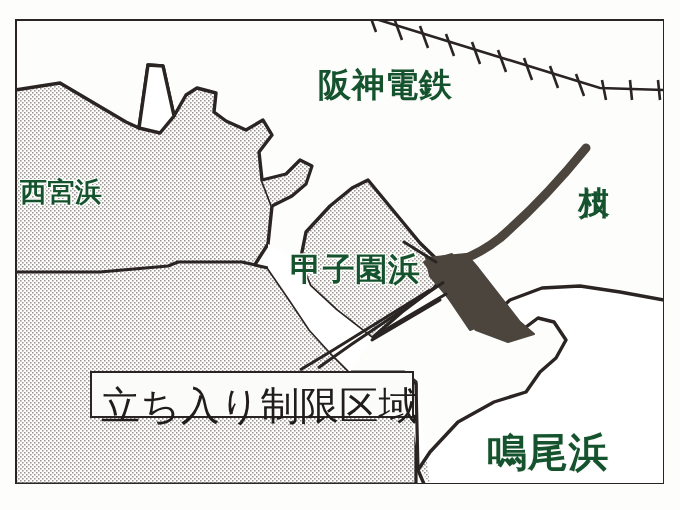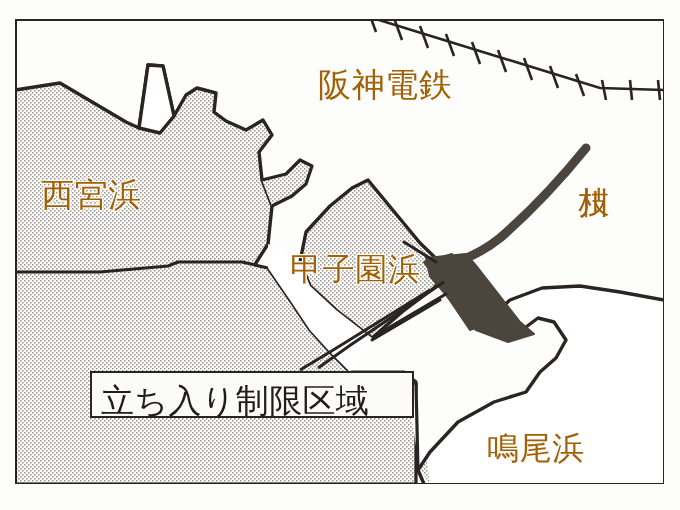--- a/index.html
+++ b/index.html
@@ -22,57 +22,57 @@
     position: absolute;
     left: 0;
     top: 0;
     width: 680px;
     height: 510px;
     display: block;
   }
   .map-label {
     position: absolute;
     font-family: "DejaVu Sans", "Liberation Sans", sans-serif;
-    color: #a16207;
-    font-weight: 400;
+    color: #14532d;
+    font-weight: 700;
     white-space: nowrap;
     letter-spacing: 0.02em;
     line-height: 1.0;
     text-shadow:
        1.2px 0 0 #fbfbfa, -1.2px 0 0 #fbfbfa,
        0 1.2px 0 #fbfbfa, 0 -1.2px 0 #fbfbfa,
        1px 1px 0 #fbfbfa, -1px -1px 0 #fbfbfa,
        1px -1px 0 #fbfbfa, -1px 1px 0 #fbfbfa;
   }
   .vertical {
     writing-mode: vertical-rl;
     text-orientation: upright;
     line-height: 1.05;
   }
-  #label-nishinomiyahama { left: 41px;  top: 178px; font-size: 33px; }
+  #label-nishinomiyahama { left: 20px;  top: 178px; font-size: 27px; }
   #label-hanshin         { left: 318px; top: 68px;  font-size: 33px; }
   #label-koshienhama     { left: 262px; top: 253px; font-size: 32px; padding-left: 28px; }
   #label-edagawa         { left: 578px; top: 162px; font-size: 31px; }
-  #label-naruohama       { left: 487px; top: 432px; font-size: 32px; }
+  #label-naruohama       { left: 487px; top: 432px; font-size: 40px; }
 
   #legend-box {
     position: absolute;
     left: 90px;
     top: 371px;
     width: 324px;
     height: 47px;
     background: #fbfbfa;
     border: 2.5px solid #2a2422;
     box-sizing: border-box;
   }
   #legend-text {
     position: absolute;
     left: 101px;
     top: 379px;
-    font-size: 33px;
+    font-size: 39px;
     font-weight: 500;
     color: #201c1a;
     white-space: nowrap;
     letter-spacing: 0.01em;
     font-family: "DejaVu Sans", "Liberation Sans", sans-serif;
   }
 </style>
 </head>
 <body>
 

